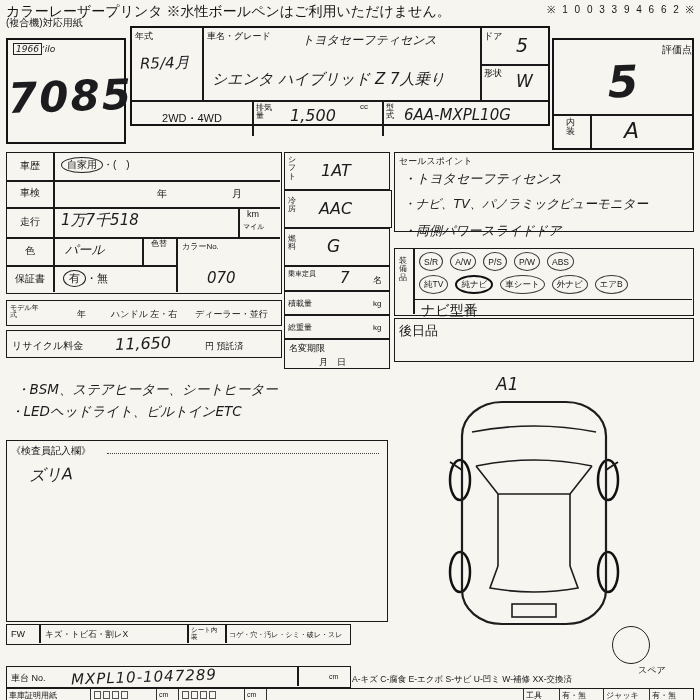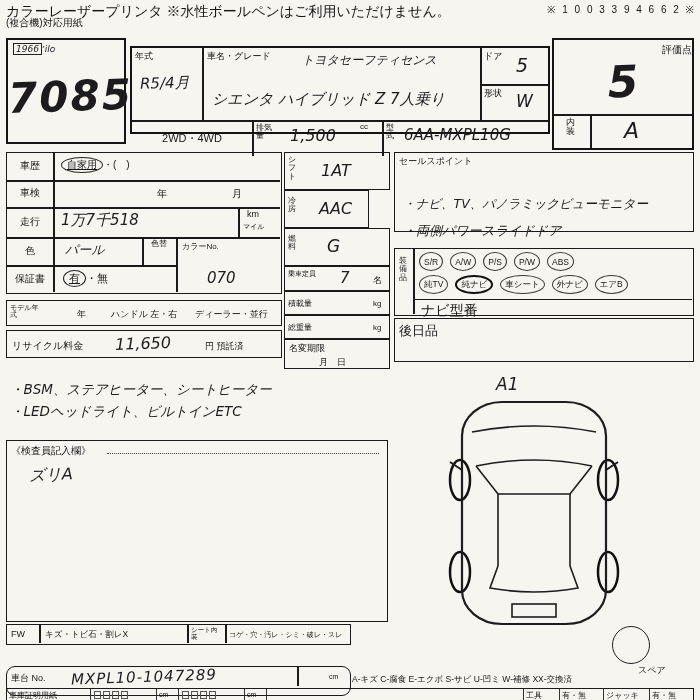--- a/index.html
+++ b/index.html
@@ -5,21 +5,21 @@
   html,body{margin:0;padding:0;}
   .page{position:relative;width:700px;height:700px;background:#f6f5f0;overflow:hidden;
         font-family:"Liberation Sans",sans-serif;color:#161616;}
   .abs{position:absolute;}
   .bx{position:absolute;border:2px solid #141414;box-sizing:border-box;}
   .bx1{position:absolute;border:1.5px solid #1a1a1a;box-sizing:border-box;}
   .cellline{position:absolute;background:#1a1a1a;}
   .lbl{font-size:9px;color:#111;}
   .hw{font-family:"DejaVu Sans",sans-serif;font-style:italic;color:#1c1c1e;}
   .tilt{display:inline-block;transform:rotate(-2deg);}
-  .circ{display:inline-block;border:1.5px solid #222;border-radius:50%;padding:0 5px;text-decoration:underline;}
+  .circ{display:inline-block;border:1.5px solid #222;border-radius:50%;padding:0 5px;}
   .stack{word-break:break-all;line-height:1.05;}
   .oval{display:flex;align-items:center;justify-content:center;border:1px solid #3a3a3a;
         border-radius:50%;font-size:8.5px;height:19px;padding:0 4px;box-sizing:border-box;background:transparent;}
   .oval.hand{border:2px solid #101010;}
   .ovrow{position:absolute;display:flex;gap:7px;align-items:center;}
   .dotline{position:absolute;border-top:1.5px dotted #444;}
   .sq{width:7px;height:8px;border:1px solid #555;box-sizing:border-box;}
   .sqgrp{display:flex;gap:2px;align-items:center;}
   svg text{font-family:"DejaVu Sans",sans-serif;}
 </style>
@@ -32,21 +32,21 @@
   <div class="abs" style="left:470px;top:2px;width:226px;text-align:right;font-size:10px;letter-spacing:2px;">※ 1 0 0 3 3 9 4 6 6 2 ※</div>
   <div class="abs" style="left:6px;top:16px;font-size:10px;">(複合機)対応用紙</div>
 
   <div class="bx" style="left:6px;top:38px;width:120px;height:106px;">
     <div class="abs hw" style="left:5px;top:4px;font-size:9px;">
       <span style="border:1px solid #222;padding:0 2px;">1966</span><span>ʼilo</span>
     </div>
     <div class="abs hw tilt" style="left:0;top:32px;width:116px;text-align:center;font-size:42px;font-weight:bold;letter-spacing:2px;">7085</div>
   </div>
 
-  <div class="bx" style="left:130px;top:46px;width:420px;height:88px;">
+  <div class="bx" style="left:130px;top:26px;width:420px;height:100px;">
     <div class="cellline" style="left:70px;top:0;width:1.5px;height:72px;"></div>
     <div class="cellline" style="left:348px;top:0;width:1.5px;height:72px;"></div>
     <div class="cellline" style="left:348px;top:36px;width:68px;height:1.5px;"></div>
     <div class="cellline" style="left:0;top:72px;width:416px;height:1.5px;"></div>
     <div class="cellline" style="left:120px;top:72px;width:1.5px;height:36px;"></div>
     <div class="cellline" style="left:250px;top:72px;width:1.5px;height:36px;"></div>
 
     <div class="abs lbl" style="left:3px;top:2px;">年式</div>
     <div class="abs hw tilt" style="left:8px;top:26px;font-size:15px;">R5/4月</div>
 
@@ -125,21 +125,21 @@
   <div class="bx1" style="left:6px;top:330px;width:276px;height:28px;">
     <div class="abs" style="left:5px;top:8px;font-size:10px;">リサイクル料金</div>
     <div class="abs hw tilt" style="left:108px;top:3px;font-size:16px;">11,650</div>
     <div class="abs" style="left:198px;top:9px;font-size:9px;">円 預託済</div>
   </div>
 
   <div class="bx1" style="left:284px;top:152px;width:106px;height:38px;">
     <div class="abs stack" style="left:3px;top:3px;width:11px;font-size:8px;">シフト</div>
     <div class="abs hw" style="left:36px;top:8px;font-size:16px;">1AT</div>
   </div>
-  <div class="bx1" style="left:284px;top:190px;width:85px;height:38px;">
+  <div class="bx1" style="left:284px;top:190px;width:108px;height:38px;">
     <div class="abs stack" style="left:3px;top:6px;width:11px;font-size:8px;">冷房</div>
     <div class="abs hw" style="left:34px;top:8px;font-size:16px;">AAC</div>
   </div>
   <div class="bx1" style="left:284px;top:228px;width:106px;height:38px;">
     <div class="abs stack" style="left:3px;top:6px;width:11px;font-size:8px;">燃料</div>
     <div class="abs hw" style="left:42px;top:7px;font-size:17px;">G</div>
   </div>
   <div class="bx1" style="left:284px;top:266px;width:106px;height:25px;">
     <div class="abs stack" style="left:3px;top:3px;width:30px;font-size:7px;">乗車定員</div>
     <div class="abs hw" style="left:55px;top:2px;font-size:15px;">7</div>
@@ -153,20 +153,21 @@
     <div class="abs" style="left:3px;top:6px;font-size:8px;">総重量</div>
     <div class="abs" style="left:88px;top:7px;font-size:8px;">kg</div>
   </div>
   <div class="bx1" style="left:284px;top:339px;width:106px;height:30px;">
     <div class="abs" style="left:4px;top:2px;font-size:9px;">名変期限</div>
     <div class="abs" style="left:34px;top:16px;font-size:9px;">月　日</div>
   </div>
 
   <div class="bx1" style="left:394px;top:152px;width:300px;height:80px;">
     <div class="abs" style="left:4px;top:2px;font-size:9px;">セールスポイント</div>
+    <div class="abs hw" style="left:8px;top:17px;font-size:13px;">・トヨタセーフティセンス</div>
     <div class="abs hw" style="left:8px;top:43px;font-size:12.5px;">・ナビ、TV、パノラミックビューモニター</div>
     <div class="abs hw" style="left:8px;top:69px;font-size:13px;">・両側パワースライドドア</div>
   </div>
 
   <div class="bx1" style="left:394px;top:248px;width:300px;height:68px;">
     <div class="cellline" style="left:18px;top:0;width:1.5px;height:65px;"></div>
     <div class="abs stack" style="left:4px;top:8px;width:10px;font-size:8px;">装備品</div>
     <div class="ovrow" style="left:24px;top:3px;">
       <span class="oval">S/R</span>
       <span class="oval">A/W</span>
@@ -182,21 +183,21 @@
       <span class="oval">エアB</span>
     </div>
     <div class="cellline" style="left:18px;top:50px;width:279px;height:1px;"></div>
     <div class="abs" style="left:26px;top:53px;font-size:14px;">ナビ型番</div>
   </div>
 
   <div class="bx1" style="left:394px;top:318px;width:300px;height:44px;">
     <div class="abs" style="left:4px;top:3px;font-size:13px;">後日品</div>
   </div>
 
-  <div class="abs hw" style="left:10px;top:381px;font-size:13.5px;">・BSM、ステアヒーター、シートヒーター</div>
+  <div class="abs hw" style="left:16px;top:381px;font-size:13.5px;">・BSM、ステアヒーター、シートヒーター</div>
   <div class="abs hw" style="left:10px;top:403px;font-size:13.5px;">・LEDヘッドライト、ビルトインETC</div>
 
   <div class="bx1" style="left:6px;top:440px;width:382px;height:182px;">
     <div class="abs" style="left:4px;top:3px;font-size:10px;">《検査員記入欄》</div>
     <div class="dotline" style="left:100px;top:12px;width:272px;"></div>
     <div class="abs hw tilt" style="left:22px;top:24px;font-size:16px;">ズリA</div>
   </div>
 
   <svg class="abs" style="left:398px;top:370px;" width="272" height="270" viewBox="0 0 272 270">
     <text x="98" y="20" font-size="17" font-style="italic" fill="#1c1c1e">A1</text>
@@ -220,21 +221,21 @@
     <div class="cellline" style="left:32px;top:0;width:1.5px;height:18px;"></div>
     <div class="cellline" style="left:180px;top:0;width:1.5px;height:18px;"></div>
     <div class="cellline" style="left:218px;top:0;width:1.5px;height:18px;"></div>
     <div class="abs" style="left:4px;top:4px;font-size:9px;">FW</div>
     <div class="abs" style="left:38px;top:4px;font-size:8.5px;">キズ・トビ石・割レX</div>
     <div class="abs stack" style="left:184px;top:2px;width:32px;font-size:6.5px;">シート内装</div>
     <div class="abs" style="left:222px;top:5px;font-size:7px;">コゲ・穴・汚レ・シミ・破レ・スレ</div>
   </div>
 
 
-  <div class="bx1" style="left:6px;top:666px;width:345px;height:30px;border-radius:9px;">
+  <div class="bx1" style="left:6px;top:666px;width:345px;height:22px;">
     <div class="abs" style="left:4px;top:5px;font-size:9px;">車台 No.</div>
     <div class="abs hw tilt" style="left:64px;top:1px;font-size:15px;letter-spacing:1px;">MXPL10-1047289</div>
     <div class="cellline" style="left:290px;top:0;width:1.5px;height:19px;"></div>
     <div class="abs" style="left:322px;top:6px;font-size:7px;">cm</div>
   </div>
 
   <div class="abs" style="left:352px;top:674px;width:344px;font-size:8.5px;">A-キズ C-腐食 E-エクボ S-サビ U-凹ミ W-補修 XX-交換済</div>
 
   <div class="bx1" style="left:6px;top:688px;width:688px;height:16px;display:flex;align-items:flex-start;">
     <div style="width:84px;font-size:8px;padding:1px 2px;border-right:1px solid #333;box-sizing:border-box;">車庫証明用紙</div>

